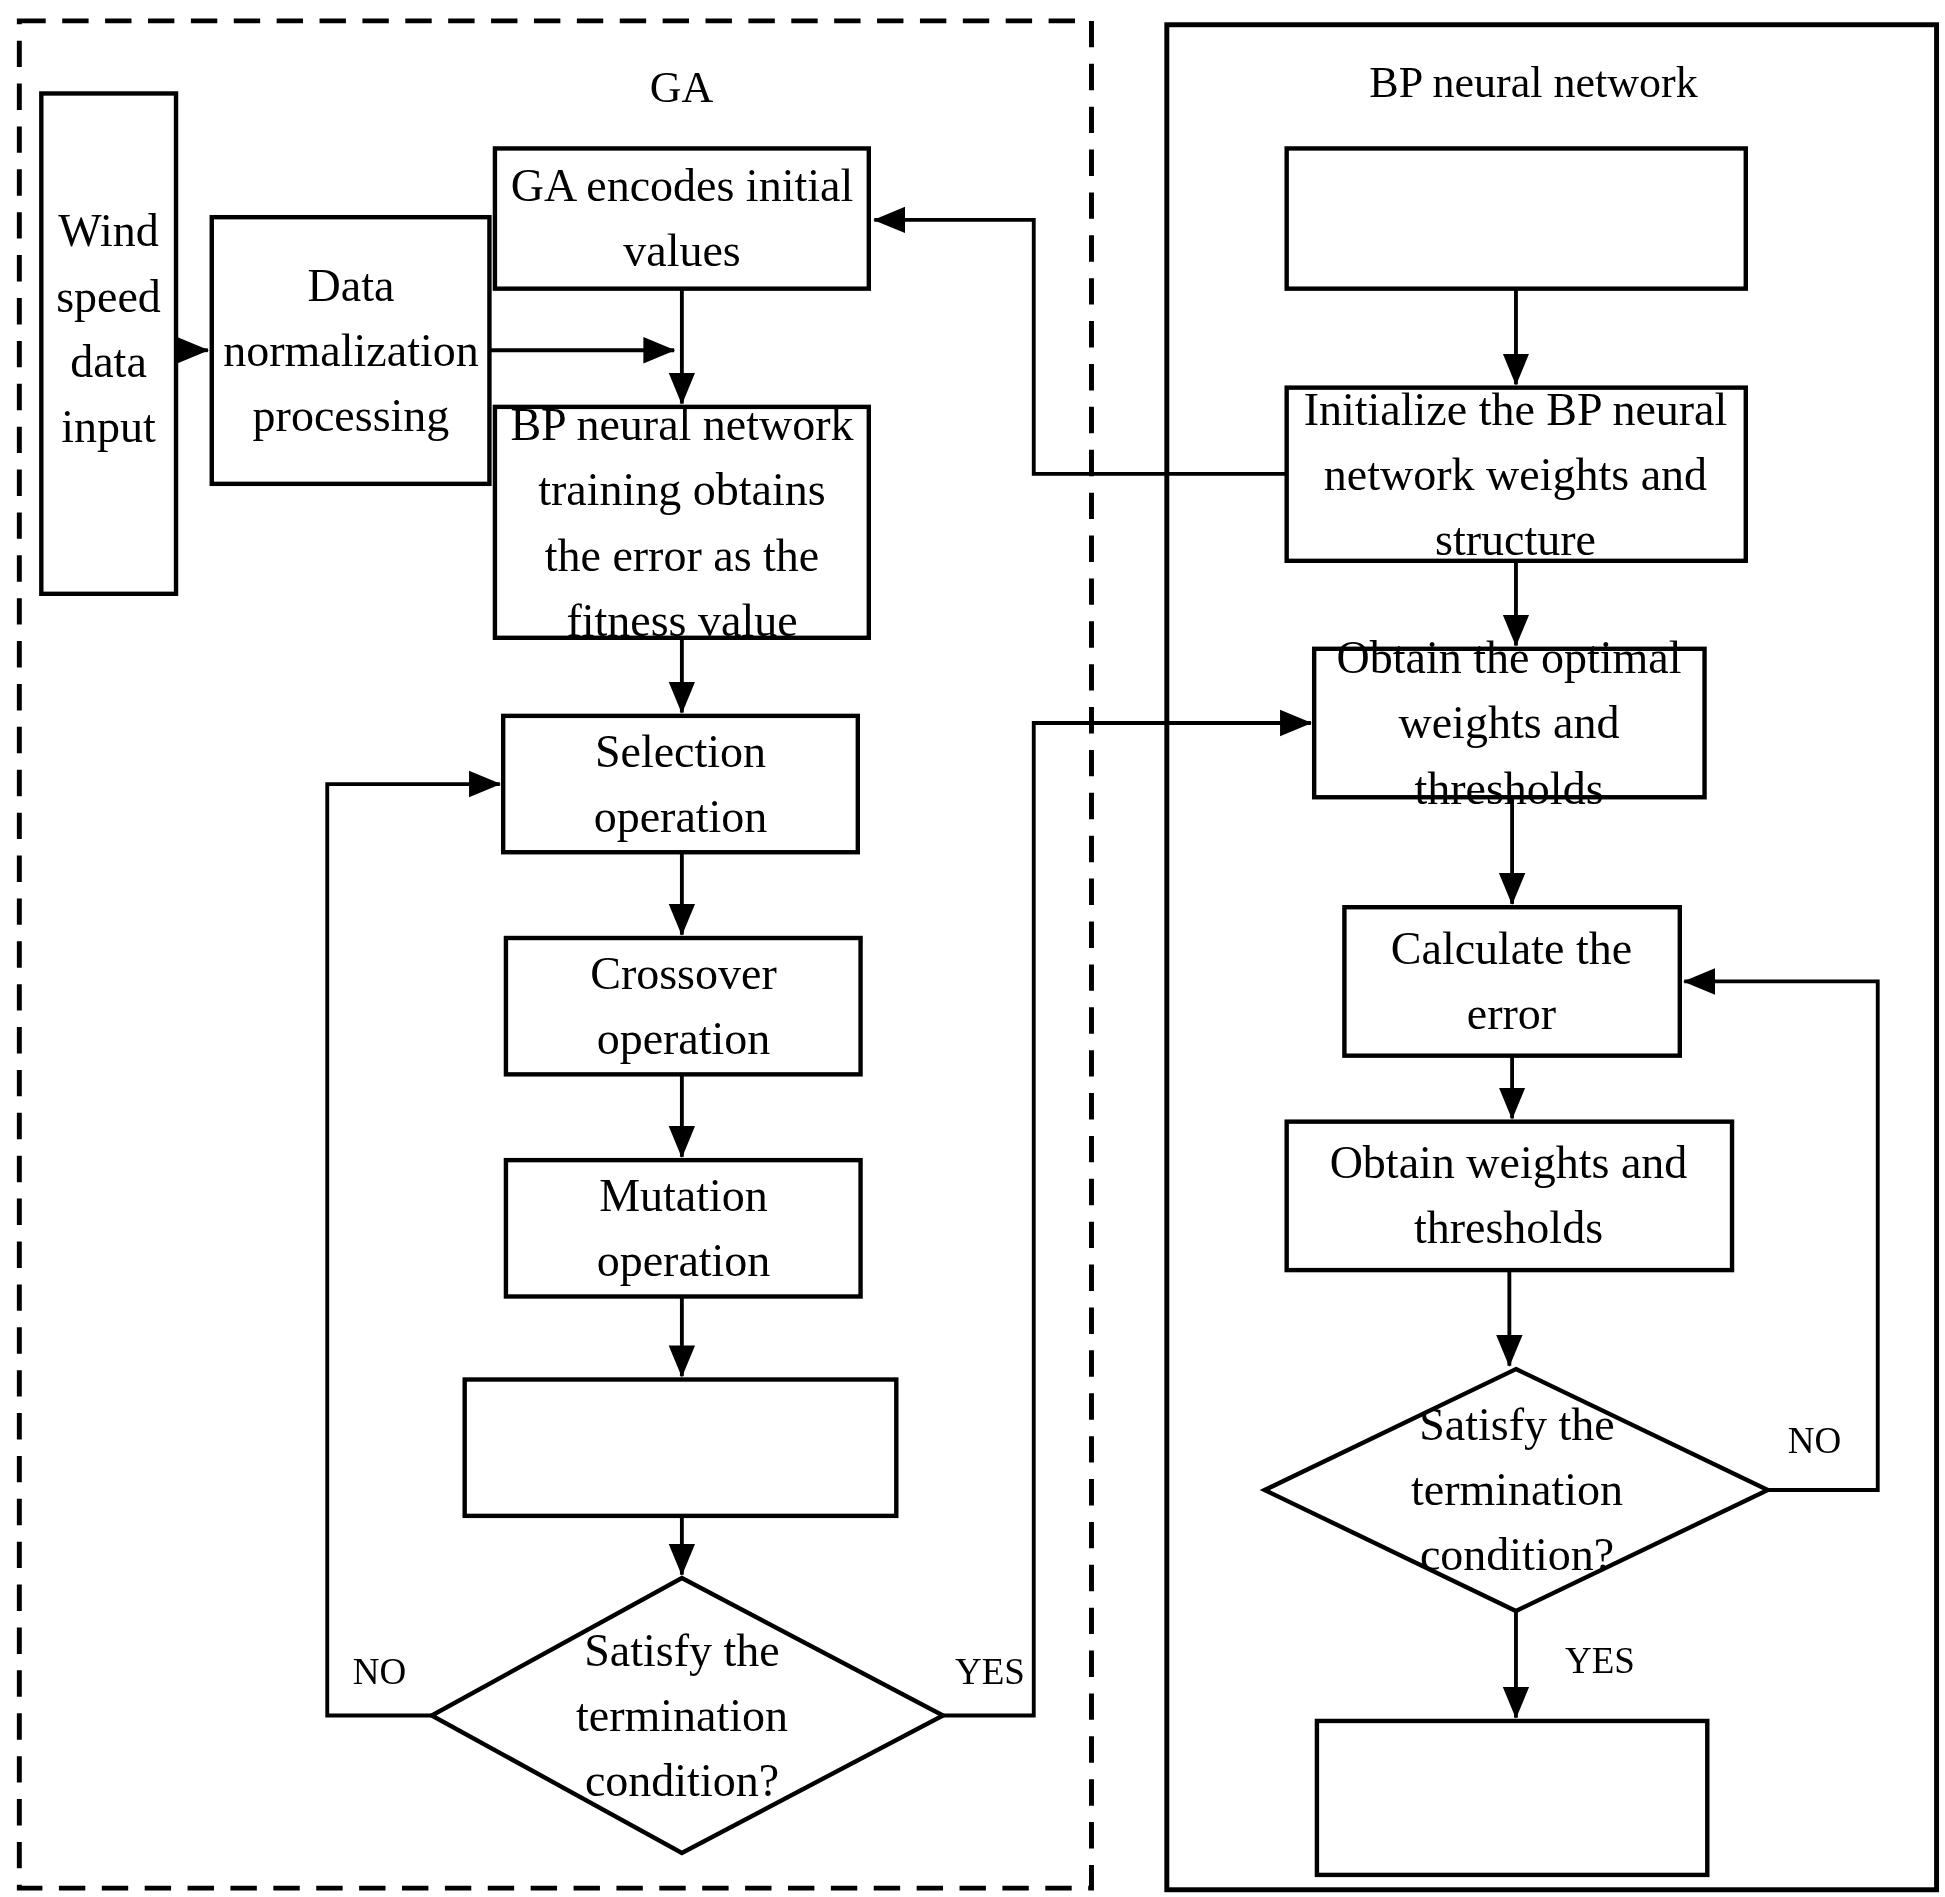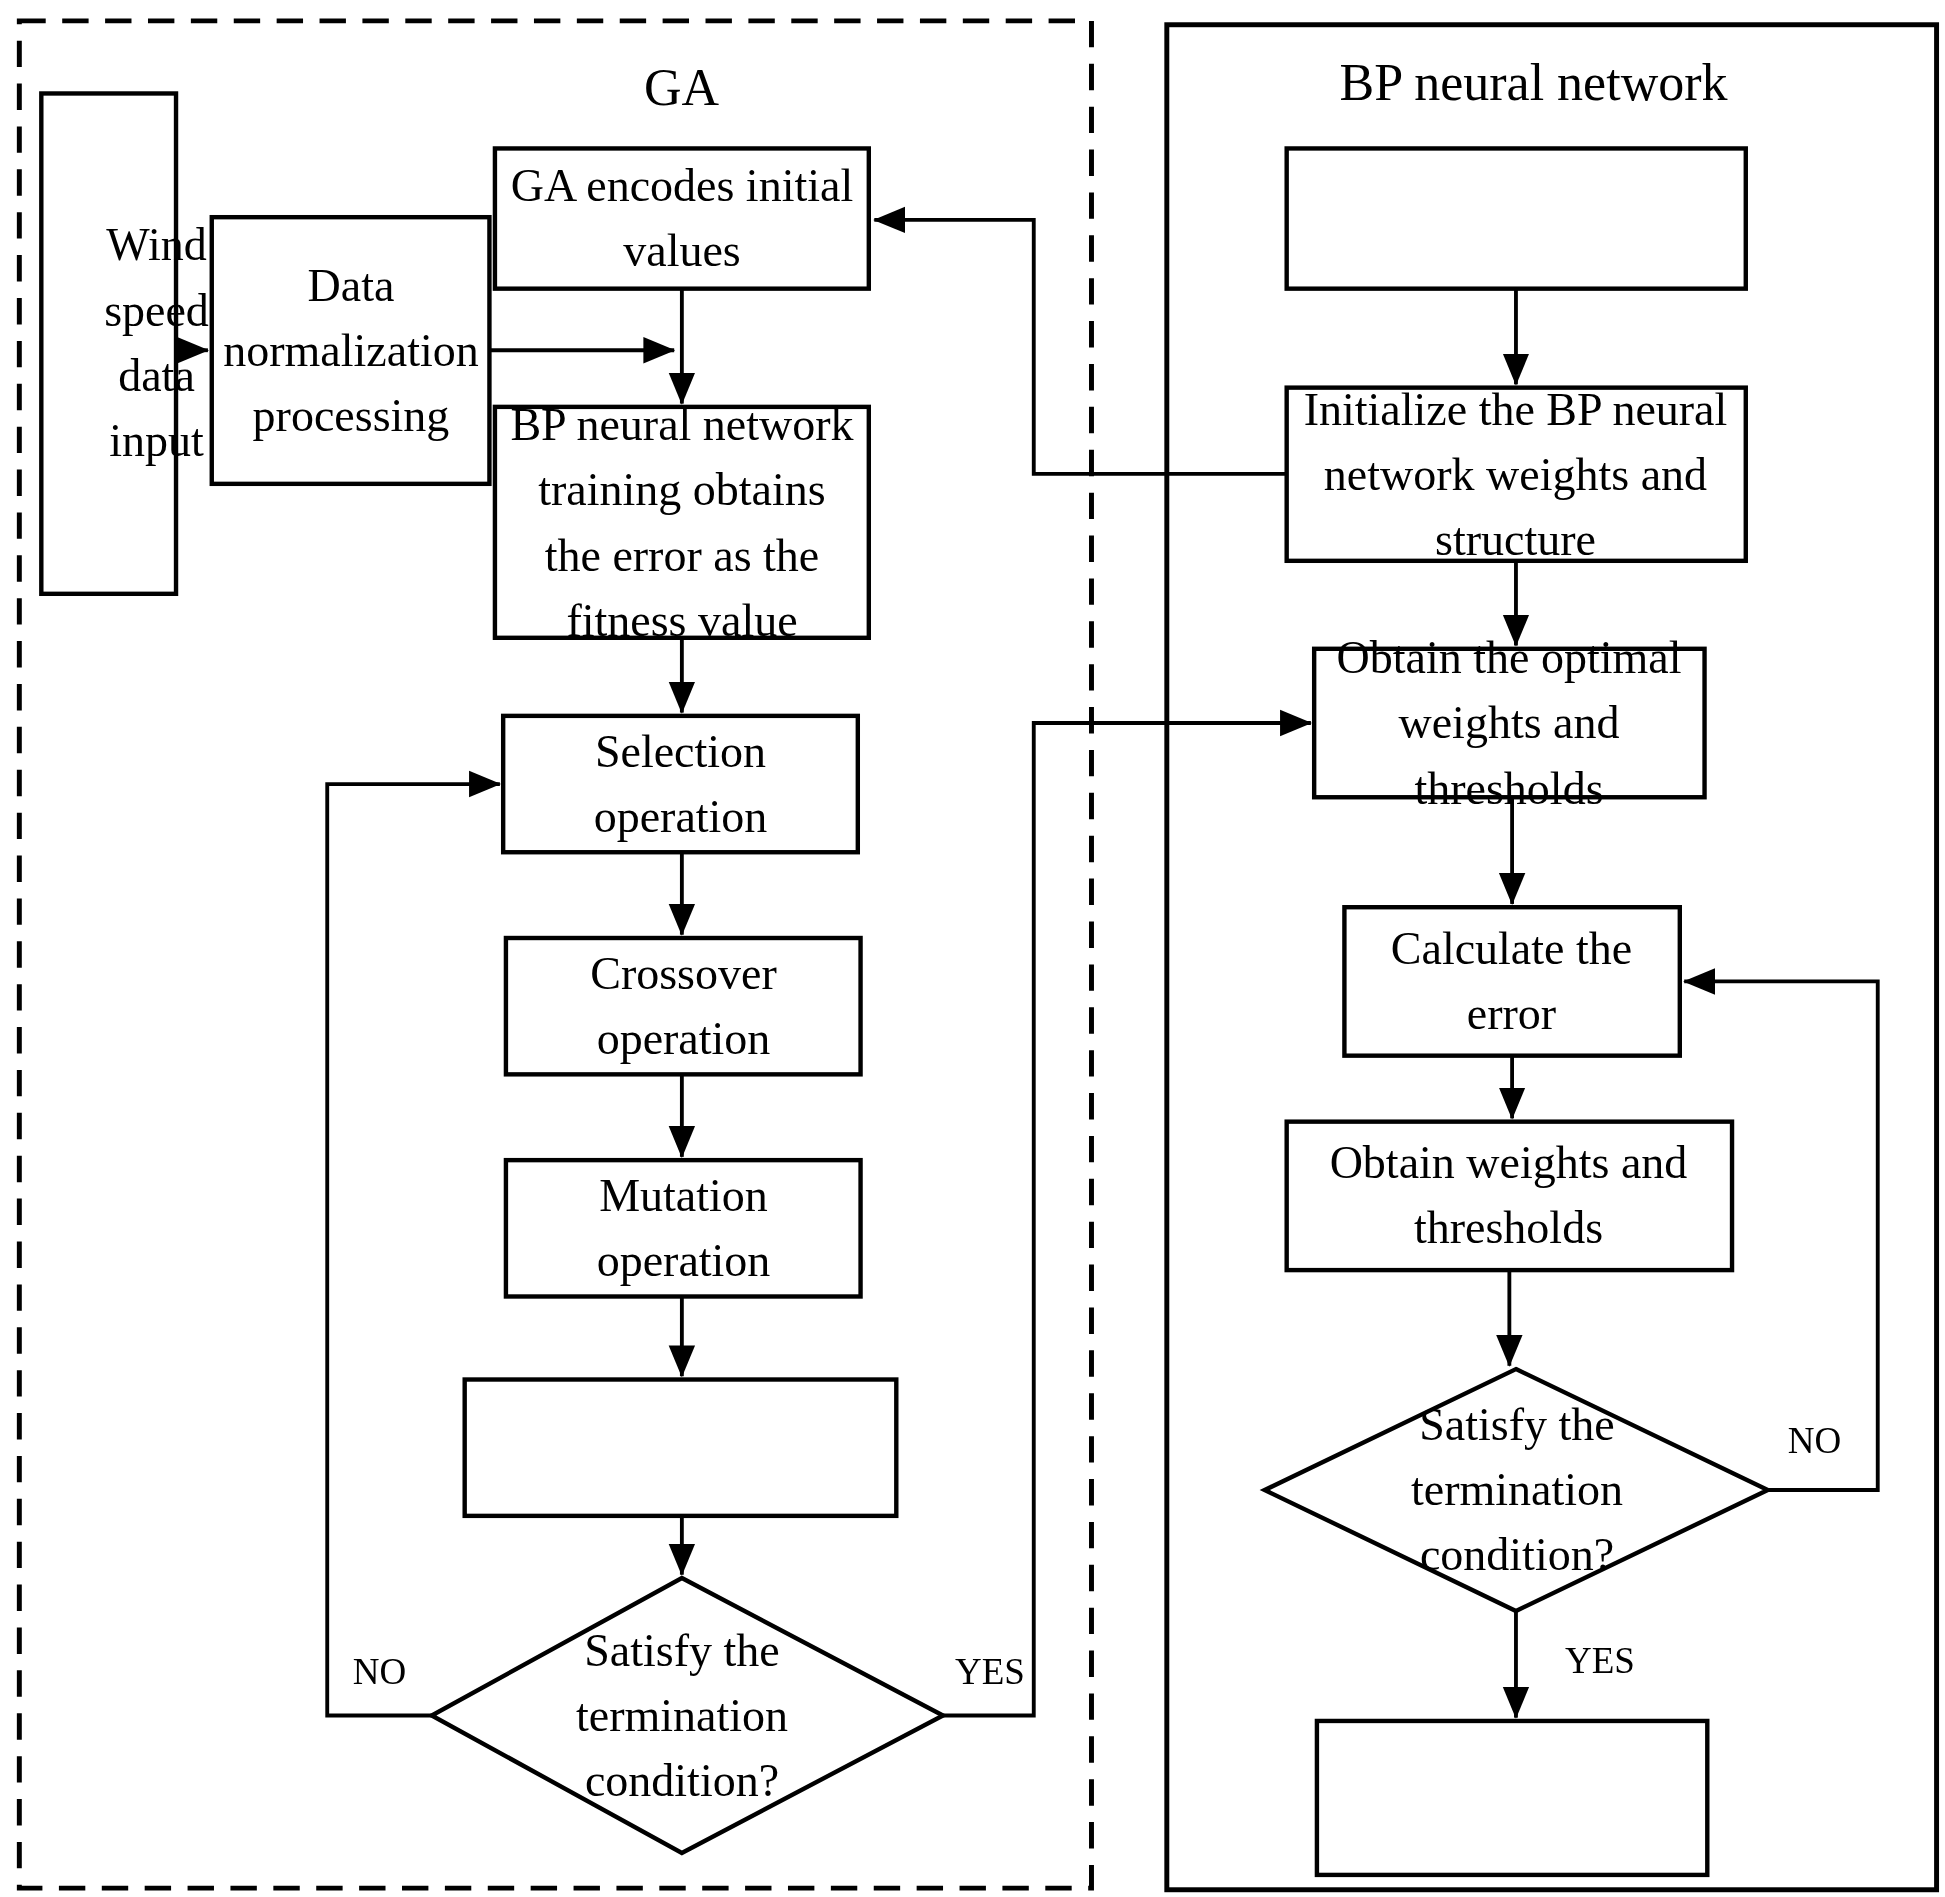--- a/index.html
+++ b/index.html
@@ -12,21 +12,21 @@
   }
   #wires{position:absolute;left:0;top:0;width:100%;height:100%;}
   .lbl{
     position:absolute;
     display:flex;align-items:center;justify-content:center;
     text-align:center;
     white-space:pre-line;
     font-size:46px;line-height:1.42;
     color:#000;
   }
-  .title{font-size:52px;line-height:1;}
+  .title{font-size:44px;line-height:1;}
   .branch{font-size:37px;line-height:1;}
 </style>
 </head>
 <body>
 
 <div id="canvas">
 
   <svg id="wires" viewBox="0 0 3539 3452">
     <defs>
       <marker id="arrow" markerUnits="userSpaceOnUse" markerWidth="64" markerHeight="64" refX="56" refY="30" orient="auto">
@@ -72,21 +72,21 @@
     <path d="M2750,1450 L2750,1644" fill="none" stroke="#000" stroke-width="7" marker-end="url(#arrow)"></path>
     <path d="M2750,1920 L2750,2034" fill="none" stroke="#000" stroke-width="7" marker-end="url(#arrow)"></path>
     <path d="M2745,2310 L2745,2484" fill="none" stroke="#000" stroke-width="7" marker-end="url(#arrow)"></path>
     <path d="M2757,2930 L2757,3124" fill="none" stroke="#000" stroke-width="7" marker-end="url(#arrow)"></path>
     <path d="M3215,2710 L3415,2710 L3415,1785 L3063,1785" fill="none" stroke="#000" stroke-width="7" marker-end="url(#arrow)"></path>
   </svg>
 
   <div class="lbl title" style="left:577px;top:60px;width:209px;height:55px;">GA</div>
   <div class="lbl title" style="left:1330px;top:55px;width:407px;height:55px;">BP neural network</div>
 
-  <div class="lbl" style="left:41px;top:93px;width:135px;height:500px;padding-left:48px;">Wind
+  <div class="lbl" style="left:41px;top:79px;width:135px;height:500px;">Wind
 speed
 data
 input</div>
   <div class="lbl" style="left:212px;top:217px;width:278px;height:267px;">Data
 normalization
 processing</div>
   <div class="lbl" style="left:495px;top:148px;width:374px;height:140px;">GA encodes initial
 values</div>
   <div class="lbl" style="left:495px;top:407px;width:374px;height:231px;">BP neural network
 training obtains

